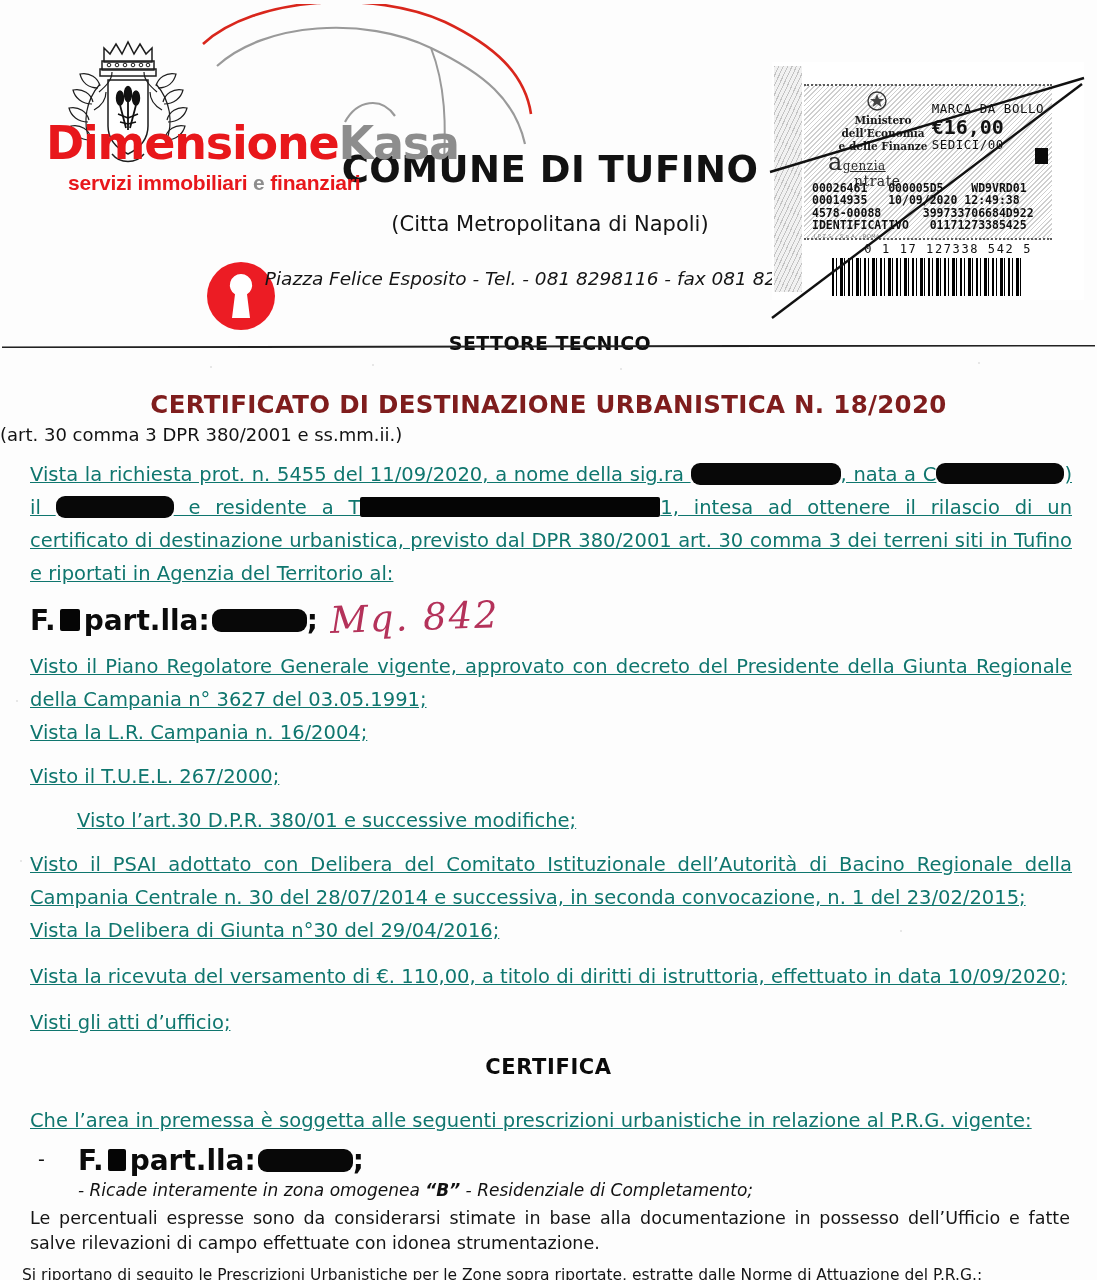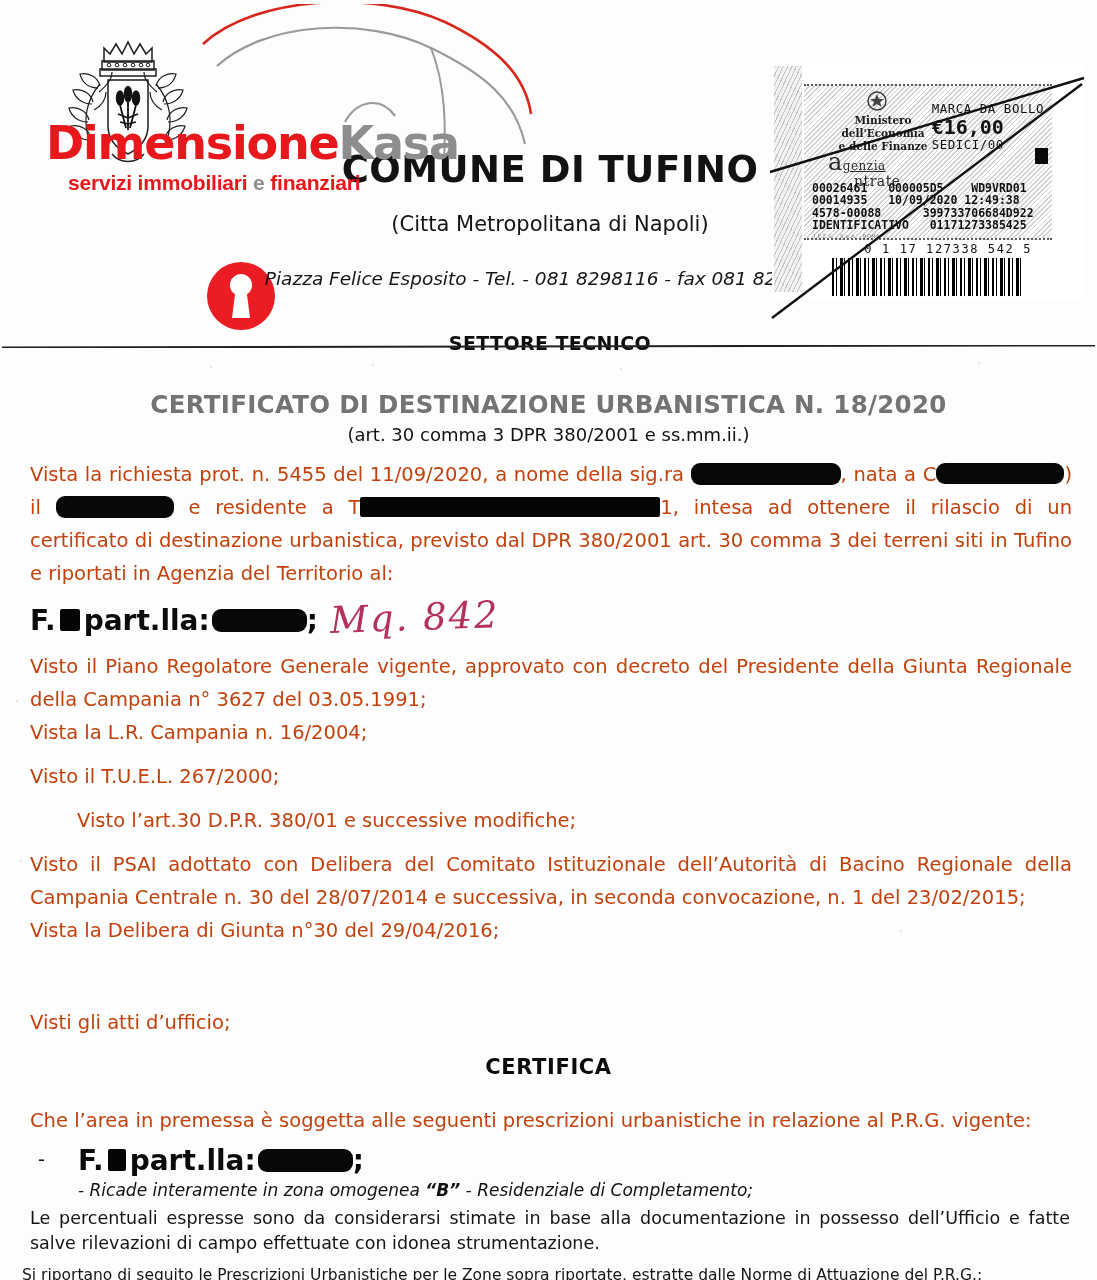--- a/index.html
+++ b/index.html
@@ -301,35 +301,35 @@
   
   .doc-title {
     position: absolute;
     left: 0; top: 390px;
     width: 1097px;
     text-align: center;
     font-family: "DejaVu Sans", sans-serif;
     font-weight: bold;
     font-size: 24.5px;
     letter-spacing: 0.3px;
-    color: #737373;
+    color: #7f1d1d;
   }
   .doc-subtitle {
     position: absolute;
     left: 0; top: 424px;
     width: 1097px;
-    text-align: center;
+    text-align: left;
     font-family: "DejaVu Sans", sans-serif;
     font-size: 18px;
     color: #121212;
   }
   .para { position: absolute; left: 30px; width: 1042px;
     font-family: "DejaVu Sans", sans-serif;
-    font-size: 19.5px; line-height: 33px; color: #c2410c;
-    text-align: justify; }
+    font-size: 19.5px; line-height: 33px; color: #0f766e;
+    text-align: justify; text-decoration: underline; }
   .para.nojust { text-align: left; }
 
   
   .redact {
     display: inline-block;
     background: #080808;
     vertical-align: middle;
     border-radius: 9px;
     position: relative;
     top: -2px;
@@ -563,20 +563,21 @@
   <div class="fpart" style="top:604px;"><span>F.</span><span class="redact-sq" style="width:20px;height:22px;margin:0 4px;"></span><span>part.lla:</span><span class="redact" style="width:95px;height:23px;margin-left:2px;"></span><span>;</span></div>
 
   <div class="handwrite" style="left:330px; top:596px;">Mq. 842</div>
 
   <div class="para" style="top:650px;">Visto il Piano Regolatore Generale vigente, approvato con decreto del Presidente della Giunta Regionale della Campania n° 3627 del  03.05.1991;</div>
   <div class="para nojust" style="top:716px;">Vista la L.R. Campania n. 16/2004;</div>
   <div class="para nojust" style="top:760px;">Visto il T.U.E.L. 267/2000;</div>
   <div class="para nojust" style="top:804px;margin-left:47px;">Visto l’art.30 D.P.R. 380/01 e successive modifiche;</div>
   <div class="para" style="top:848px;">Visto il PSAI adottato con Delibera del Comitato Istituzionale dell’Autorità di Bacino Regionale della Campania Centrale n. 30 del 28/07/2014 e successiva, in seconda convocazione, n. 1 del 23/02/2015;</div>
   <div class="para nojust" style="top:914px;">Vista la Delibera di Giunta n°30 del 29/04/2016;</div>
+  <div class="para nojust" style="top:960px;">Vista la ricevuta del versamento di €. 110,00, a titolo di diritti di istruttoria, effettuato in data 10/09/2020;</div>
   <div class="para nojust" style="top:1006px;">Visti gli atti d’ufficio;</div>
 
   <div class="certifica" style="top:1055px;">CERTIFICA</div>
 
   <div class="para nojust" style="top:1104px;">Che l’area in premessa è soggetta alle seguenti prescrizioni urbanistiche in relazione al P.R.G. vigente:</div>
 
   <div class="bullet-dash" style="top:1148px;">-</div>
 
   <div class="fpart" style="left:78px; top:1144px;"><span>F.</span><span class="redact-sq" style="width:18px;height:22px;margin:0 4px;"></span><span>part.lla:</span><span class="redact" style="width:95px;height:23px;margin-left:2px;"></span><span>;</span></div>
 

